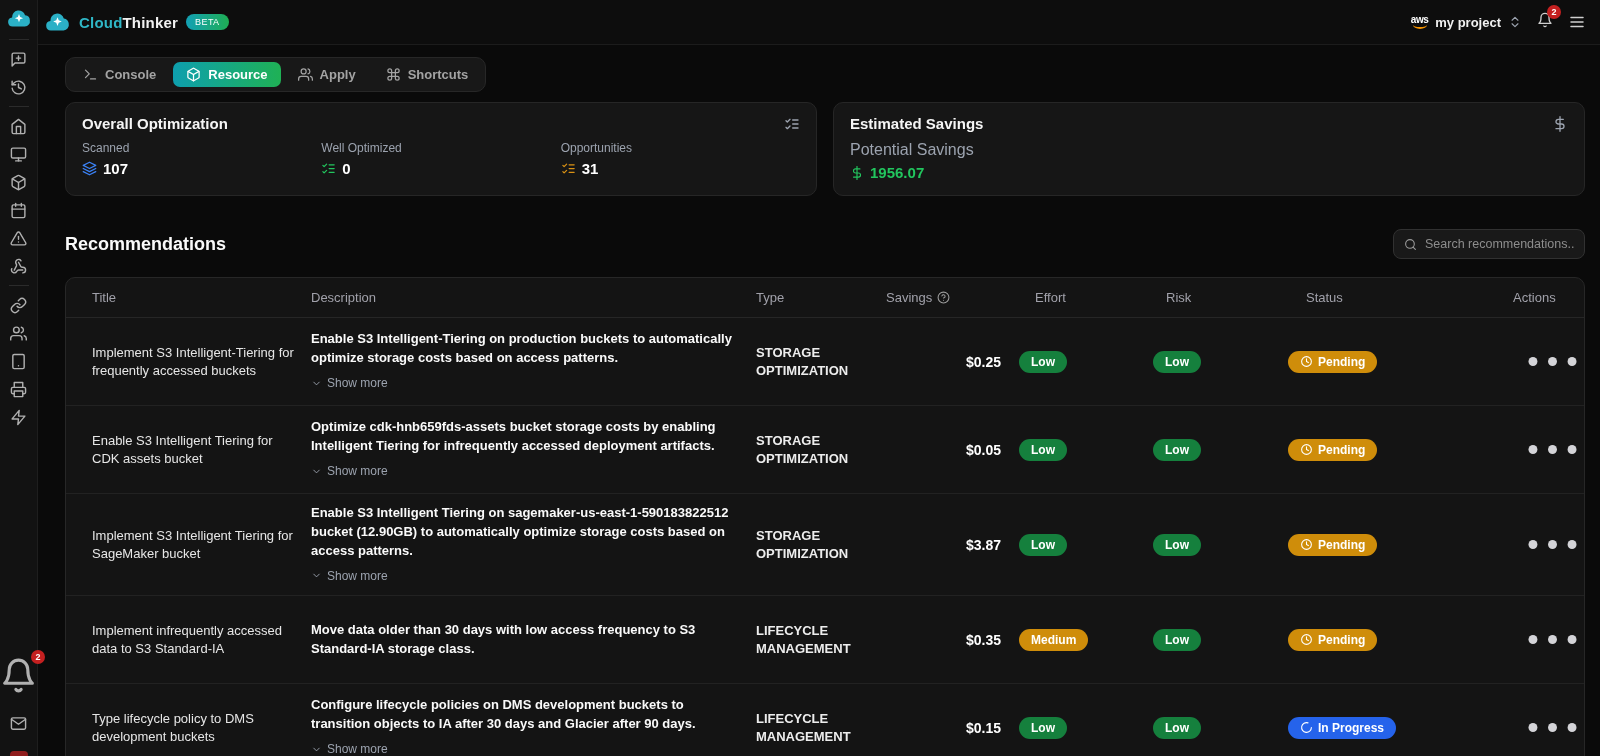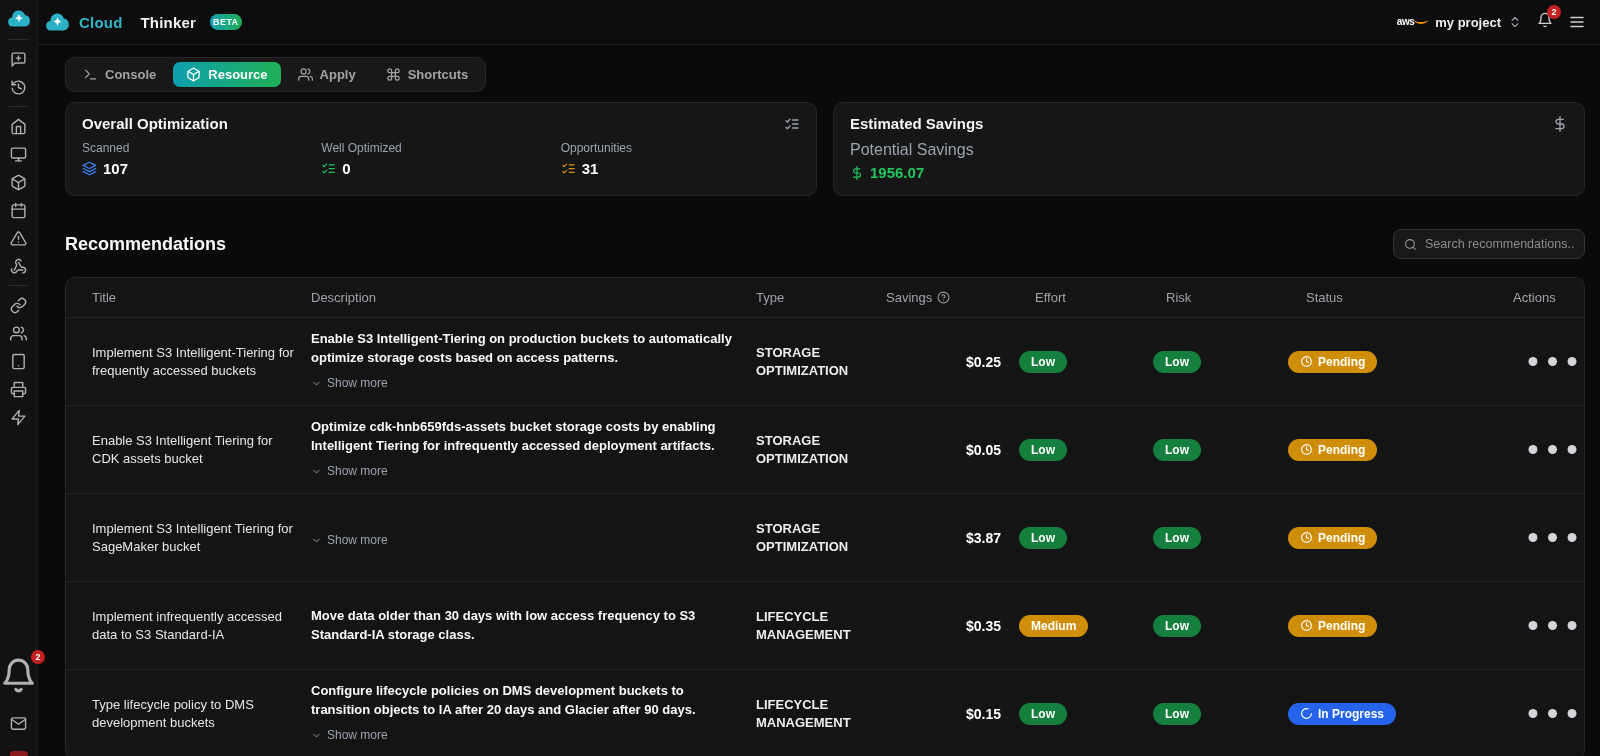--- a/index.html
+++ b/index.html
@@ -21,26 +21,26 @@
   .sb-red-sliver { width:18px; height:12px; background:#8f1d1d; border-radius:4px; margin-top:14px; margin-bottom:-7px; }
 
   
   .header { margin-left:38px; height:45px; display:flex; align-items:center;
     justify-content:space-between; padding:0 14px 0 6px; background:#0d0d0d;
     border-bottom:1px solid #1c1c1c; }
   .brand { display:flex; align-items:center; gap:8px; }
   .brand-logo { width:27px; height:27px; }
   .brand-name { font-size:15px; font-weight:700; letter-spacing:.2px; }
   .brand-cloud { color:#2fb7c6; }
-  .brand-thinker { color:#f2f2f2;margin-left:18px; }
+  .brand-thinker { color:#f2f2f2; }
   .beta-badge { background:linear-gradient(90deg,#13a0b5,#1fae54); color:#fff; font-size:9px;
-    font-weight:700; padding:3px 3px; border-radius:10px; letter-spacing:.4px; margin-left:6px; }
+    font-weight:400; padding:3px 9px; border-radius:10px; letter-spacing:.4px; margin-left:0; }
   .header-right { display:flex; align-items:center; gap:15px; }
   .project-sel { display:flex; align-items:center; gap:7px; cursor:pointer; }
-  .aws-wrap { display:flex; flex-direction:row; align-items:center; line-height:1; }
+  .aws-wrap { display:flex; flex-direction:column; align-items:center; line-height:1; }
   .aws-text { font-size:10px; font-weight:800; color:#fff; letter-spacing:-.5px; }
   .aws-smile { display:block; width:14px; height:4px; border-bottom:2px solid #f79400;
     border-radius:0 0 9px 9px / 0 0 5px 5px; }
   .project-name { font-size:13px; font-weight:600; color:#f0f0f0; }
   .hicon { display:inline-block; color:#cfcfcf; }
   .i14 { width:14px; height:14px; } .i16 { width:16px; height:16px; } .i18 { width:18px; height:18px; }
   .bell-wrap { position:relative; cursor:pointer; }
   [data-icon] svg { width:100%; height:100%; display:block; }
 
   
@@ -509,20 +509,21 @@
       <span class="e-icon" data-icon="ellipsis"><svg viewBox="0 0 24 24" fill="none" stroke="currentColor" stroke-width="2" stroke-linecap="round" stroke-linejoin="round">
                 <circle cx="5" cy="12" r="1.6" fill="currentColor" stroke="none"></circle>
                 <circle cx="12" cy="12" r="1.6" fill="currentColor" stroke="none"></circle>
                 <circle cx="19" cy="12" r="1.6" fill="currentColor" stroke="none"></circle>
               </svg></span>
     </div>
   </div>
         <div class="trow row">
     <div class="cell c0 title-cell">Implement S3 Intelligent Tiering for SageMaker bucket</div>
     <div class="cell c1">
+      <div class="desc-text">Enable S3 Intelligent Tiering on sagemaker-us-east-1-590183822512 bucket (12.90GB) to automatically optimize storage costs based on access patterns.</div>
       <div class="show-more">
         <span class="sm-icon" data-icon="chevron-down">
                 <svg viewBox="0 0 24 24" fill="none" stroke="currentColor" stroke-width="2" stroke-linecap="round" stroke-linejoin="round">
                   <path d="m6 9 6 6 6-6"></path>
                 </svg>
               </span>
         <span class="sm-label">Show more</span>
       </div>
     </div>
     <div class="cell c2 type-cell">STORAGE OPTIMIZATION</div>
@@ -581,21 +582,21 @@
       <span class="e-icon" data-icon="ellipsis"><svg viewBox="0 0 24 24" fill="none" stroke="currentColor" stroke-width="2" stroke-linecap="round" stroke-linejoin="round">
                 <circle cx="5" cy="12" r="1.6" fill="currentColor" stroke="none"></circle>
                 <circle cx="12" cy="12" r="1.6" fill="currentColor" stroke="none"></circle>
                 <circle cx="19" cy="12" r="1.6" fill="currentColor" stroke="none"></circle>
               </svg></span>
     </div>
   </div>
         <div class="trow row">
     <div class="cell c0 title-cell">Type lifecycle policy to DMS development buckets</div>
     <div class="cell c1">
-      <div class="desc-text">Configure lifecycle policies on DMS development buckets to transition objects to IA after 20 days and Glacier after 90 days.</div>
+      <div class="desc-text">Configure lifecycle policies on DMS development buckets to transition objects to IA after 30 days and Glacier after 90 days.</div>
       <div class="show-more">
         <span class="sm-icon" data-icon="chevron-down">
                 <svg viewBox="0 0 24 24" fill="none" stroke="currentColor" stroke-width="2" stroke-linecap="round" stroke-linejoin="round">
                   <path d="m6 9 6 6 6-6"></path>
                 </svg>
               </span>
         <span class="sm-label">Show more</span>
       </div>
     </div>
     <div class="cell c2 type-cell">LIFECYCLE MANAGEMENT</div>

